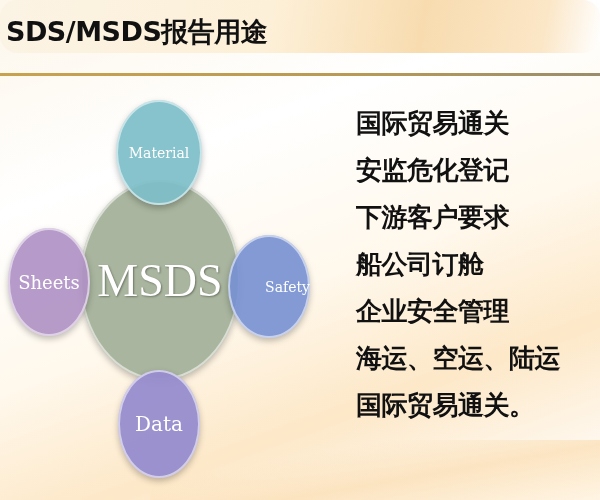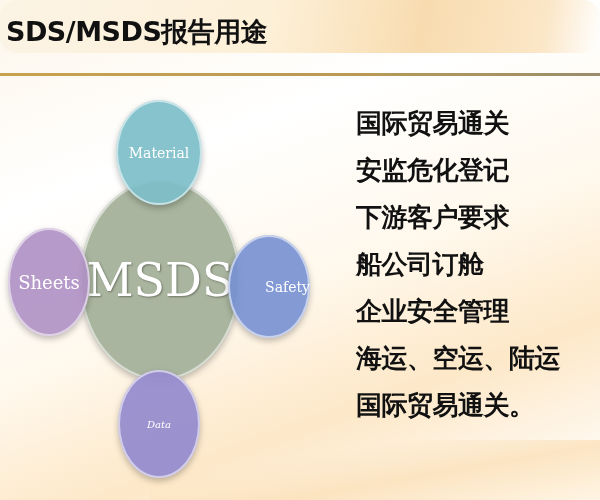--- a/index.html
+++ b/index.html
@@ -15,25 +15,25 @@
   .brand{position:absolute;left:312px;top:18px;font-size:25px;font-weight:bold;color:#fff;
     font-family:"DejaVu Sans",sans-serif;letter-spacing:-0.5px;
     text-shadow:-2px -2px 0 #1a1adc,2px -2px 0 #1a1adc,-2px 2px 0 #1a1adc,2px 2px 0 #1a1adc,
       0 -2px 0 #1a1adc,0 2px 0 #1a1adc,-2px 0 0 #1a1adc,2px 0 0 #1a1adc;}
   .bg-sweep{position:absolute;left:150px;top:440px;width:450px;height:60px;
     background:linear-gradient(170deg,transparent 30%,#fbe0b8 60%,#fff2dd 100%);opacity:.8;}
   .circle{position:absolute;border-radius:50%;display:flex;align-items:center;justify-content:center;
     font-family:"DejaVu Serif","Liberation Serif",serif;color:#fff;
     box-shadow:0 3px 6px rgba(0,0,0,.25), inset 0 0 0 2px rgba(255,255,255,.55);}
   .c-main{left:80px;top:180px;width:160px;height:200px;background:#a9b59e;font-size:46px;
-    text-shadow:1px 1px 2px rgba(0,0,0,.35);z-index:1;}
+    text-shadow:1px 1px 2px rgba(0,0,0,.35);z-index:1;font-family:Liberation Serif, serif;}
   .c-top{left:116px;top:100px;width:86px;height:105px;background:rgba(125,190,200,.92);font-size:14px;z-index:2;}
   .c-left{left:8px;top:228px;width:82px;height:108px;background:rgba(176,145,196,.92);font-size:18px;z-index:2;}
   .c-right{left:228px;top:235px;width:82px;height:103px;background:rgba(120,145,210,.92);font-size:14px;z-index:2;justify-content:flex-end;}
-  .c-bottom{left:118px;top:370px;width:82px;height:108px;background:rgba(150,140,205,.95);font-size:10px;z-index:2;font-style:italic;}
+  .c-bottom{left:118px;top:370px;width:82px;height:108px;background:rgba(150,140,205,.95);font-size:20px;z-index:2;}
   .uses{position:absolute;left:356px;top:100px;margin:0;padding:0;list-style:none;}
   .uses li{font-size:26px;font-weight:bold;color:#111;height:47px;line-height:47px;letter-spacing:-0.5px;
     font-family:"DejaVu Sans",sans-serif;}
 </style>
 </head>
 <body>
 
 <div class="header">
   <div class="title">SDS/MSDS报告用途</div>
 </div>

